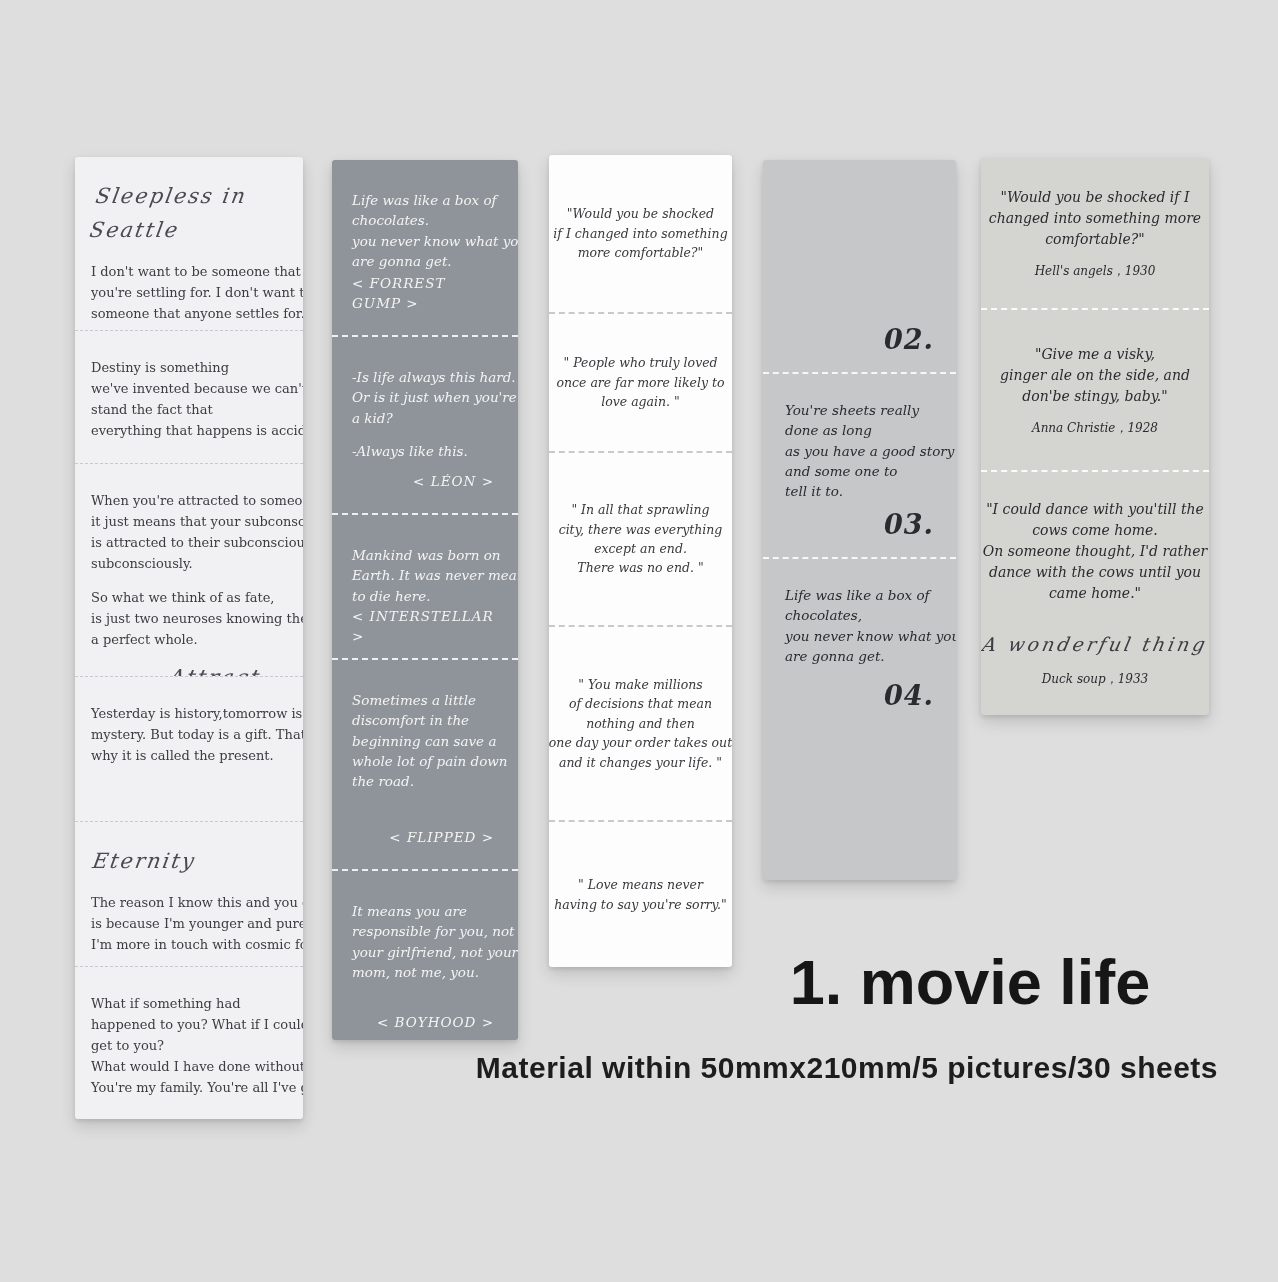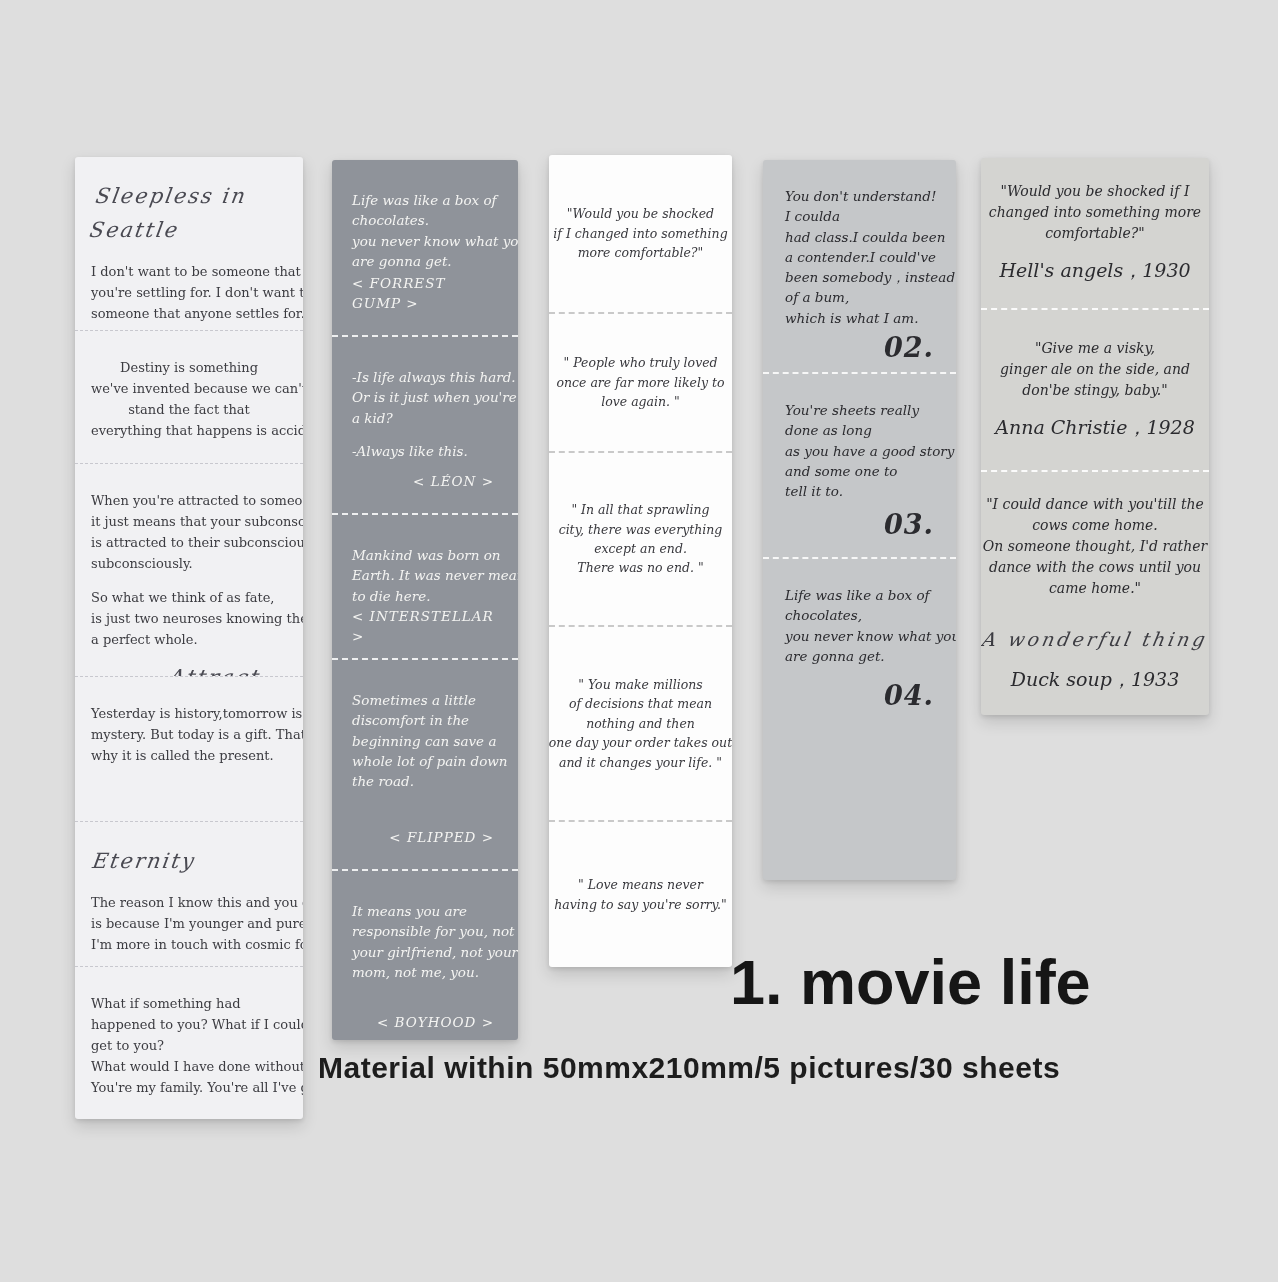--- a/index.html
+++ b/index.html
@@ -42,51 +42,51 @@
   .s3 .sec + .sec{border-top:2px dashed #c9c9c9;}
 
   
   .s4 .sec{padding:26px 22px 12px;font-style:italic;font-size:13.5px;line-height:1.5;}
   .s4 .sec + .sec{border-top:2px dashed rgba(252,252,252,0.9);}
   .s4 .sec-number{margin-top:auto;align-self:flex-end;font-weight:bold;font-size:27px;letter-spacing:1px;}
 
   
   .s5 .sec{justify-content:center;align-items:center;text-align:center;font-style:italic;font-size:14px;line-height:1.5;}
   .s5 .sec + .sec{border-top:2px dashed rgba(255,255,255,0.9);}
-  .s5 .source{margin-top:12px;font-size:19px;}
+  .s5 .source{margin-top:12px;font-size:12px;}
   .s5 .script-line{font-size:19px;letter-spacing:3px;transform:skewX(-12deg);margin-top:26px;color:#3c3c42;}
 
   .footer-title{
     position:absolute;left:730px;top:946px;width:480px;
-    text-align:left;
+    text-align:center;
     font-family:"Liberation Sans", sans-serif;
     font-weight:bold;font-size:63px;letter-spacing:0px;color:#161616;
   }
   .specs{
     position:absolute;left:318px;top:1049px;width:900px;
-    text-align:left;
+    text-align:right;
     font-family:"Liberation Sans", sans-serif;
     font-weight:bold;font-size:30px;line-height:38px;color:#1d1d1d;
     letter-spacing:0.5px;
   }
 </style>
 </head>
 <body>
 
 <div class="canvas" style="background: rgb(222, 222, 222);">
   <div class="strip s1" style="left: 75px; top: 157px; width: 228px; height: 962px; background: rgb(241, 241, 243); color: rgb(60, 60, 65);">
       <div class="sec" style="height: 173px;">
         <div class="script-heading">Sleepless in Seattle</div>
         <div class="q">
           <div>I don't want to be someone that</div>
           <div>you're settling for. I don't want to be</div>
           <div>someone that anyone settles for.</div>
         </div>
       </div>
-      <div class="sec sec-pad" style="height: 133px; text-align: center;">
+      <div class="sec sec-pad" style="height: 133px;">
         <div class="q">
           <div>Destiny is something</div>
           <div>we've invented because we can't</div>
           <div>stand the fact that</div>
           <div>everything that happens is accidental.</div>
         </div>
       </div>
       <div class="sec sec-pad" style="height: 213px;">
         <div class="q">
           <div>When you're attracted to someone</div>
@@ -207,29 +207,20 @@
       </div>
       <div class="sec" style="height: 147px;">
         <div class="q">
           <div>" Love means never</div>
           <div>having to say you're sorry."</div>
         </div>
       </div>
     </div>
   <div class="strip s4" style="left: 763px; top: 160px; width: 193px; height: 720px; background: rgb(197, 199, 201); color: rgb(43, 43, 47);">
       <div class="sec" style="height: 212px;">
-        <div class="q">
-          <div>You don't understand!</div>
-          <div>I coulda</div>
-          <div>had class.I coulda been</div>
-          <div>a contender.I could've</div>
-          <div>been somebody，instead</div>
-          <div>of a bum,</div>
-          <div>which is what I am.</div>
-        </div>
         <div class="sec-number">02.</div>
       </div>
       <div class="sec" style="height: 185px;">
         <div class="q">
           <div>You're sheets really</div>
           <div>done as long</div>
           <div>as you have a good story</div>
           <div>and some one to</div>
           <div>tell it to.</div>
         </div>

